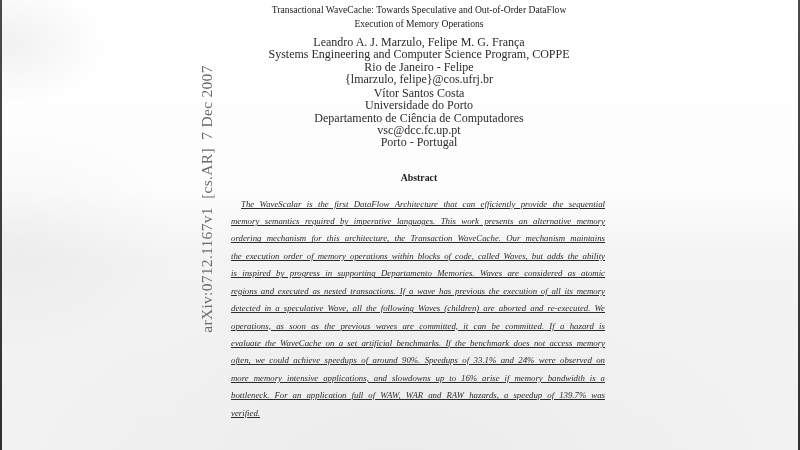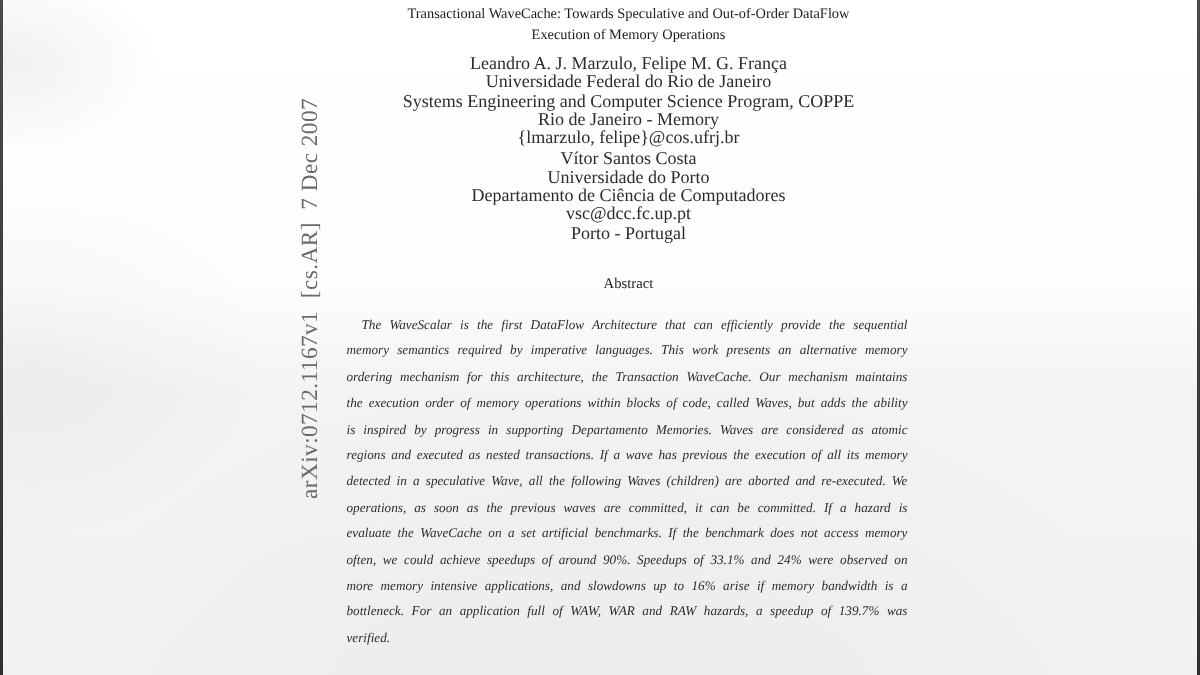--- a/index.html
+++ b/index.html
@@ -69,38 +69,39 @@
   .author-block {
     margin-top: 5px;
     font-size: 12px;
     line-height: 12.3px;
   }
   .author-block + .author-block { margin-top: 2px; }
   .author-line { white-space: nowrap; }
 
   .abstract-heading {
     margin-top: 22px;
-    font-weight: normal;
+    font-weight: bold;
     font-size: 9.8px;
     line-height: 13px;
     color: #1c1c1c;
   }
 
   .abstract {
     margin-top: 12px;
     font-style: italic;
     font-size: 8.8px;
     line-height: 17.4px;
     text-align: left;
     width: 374px;
   }
   .abstract-line {
     text-align: justify;
     text-align-last: justify;
     white-space: normal;
+    text-decoration: underline;
   }
   .abstract-line:first-child { text-indent: 10px; }
   .abstract-line:last-child  { text-align-last: left; }
 </style>
 </head>
 <body>
 
 <div class="canvas">
 
   <div class="edge left"></div>
@@ -110,23 +111,22 @@
     <div class="watermark">arXiv:0712.1167v1  [cs.AR]  7 Dec 2007</div>
   </div>
 
   <div class="content">
 
     <h1 class="title">Transactional WaveCache: Towards Speculative and Out-of-Order DataFlow
 Execution of Memory Operations</h1>
 
     <div class="author-block">
         <div class="author-line">Leandro A. J. Marzulo, Felipe M. G. França</div>
-        <div class="author-line">Universidade Federal do Rio de Janeiro</div>
         <div class="author-line">Systems Engineering and Computer Science Program, COPPE</div>
-        <div class="author-line">Rio de Janeiro - Memory</div>
+        <div class="author-line">Rio de Janeiro - Felipe</div>
         <div class="author-line">{lmarzulo, felipe}@cos.ufrj.br</div>
       </div>
 
     <div class="author-block">
         <div class="author-line">Vítor Santos Costa</div>
         <div class="author-line">Universidade do Porto</div>
         <div class="author-line">Departamento de Ciência de Computadores</div>
         <div class="author-line">vsc@dcc.fc.up.pt</div>
         <div class="author-line">Porto - Portugal</div>
       </div>

